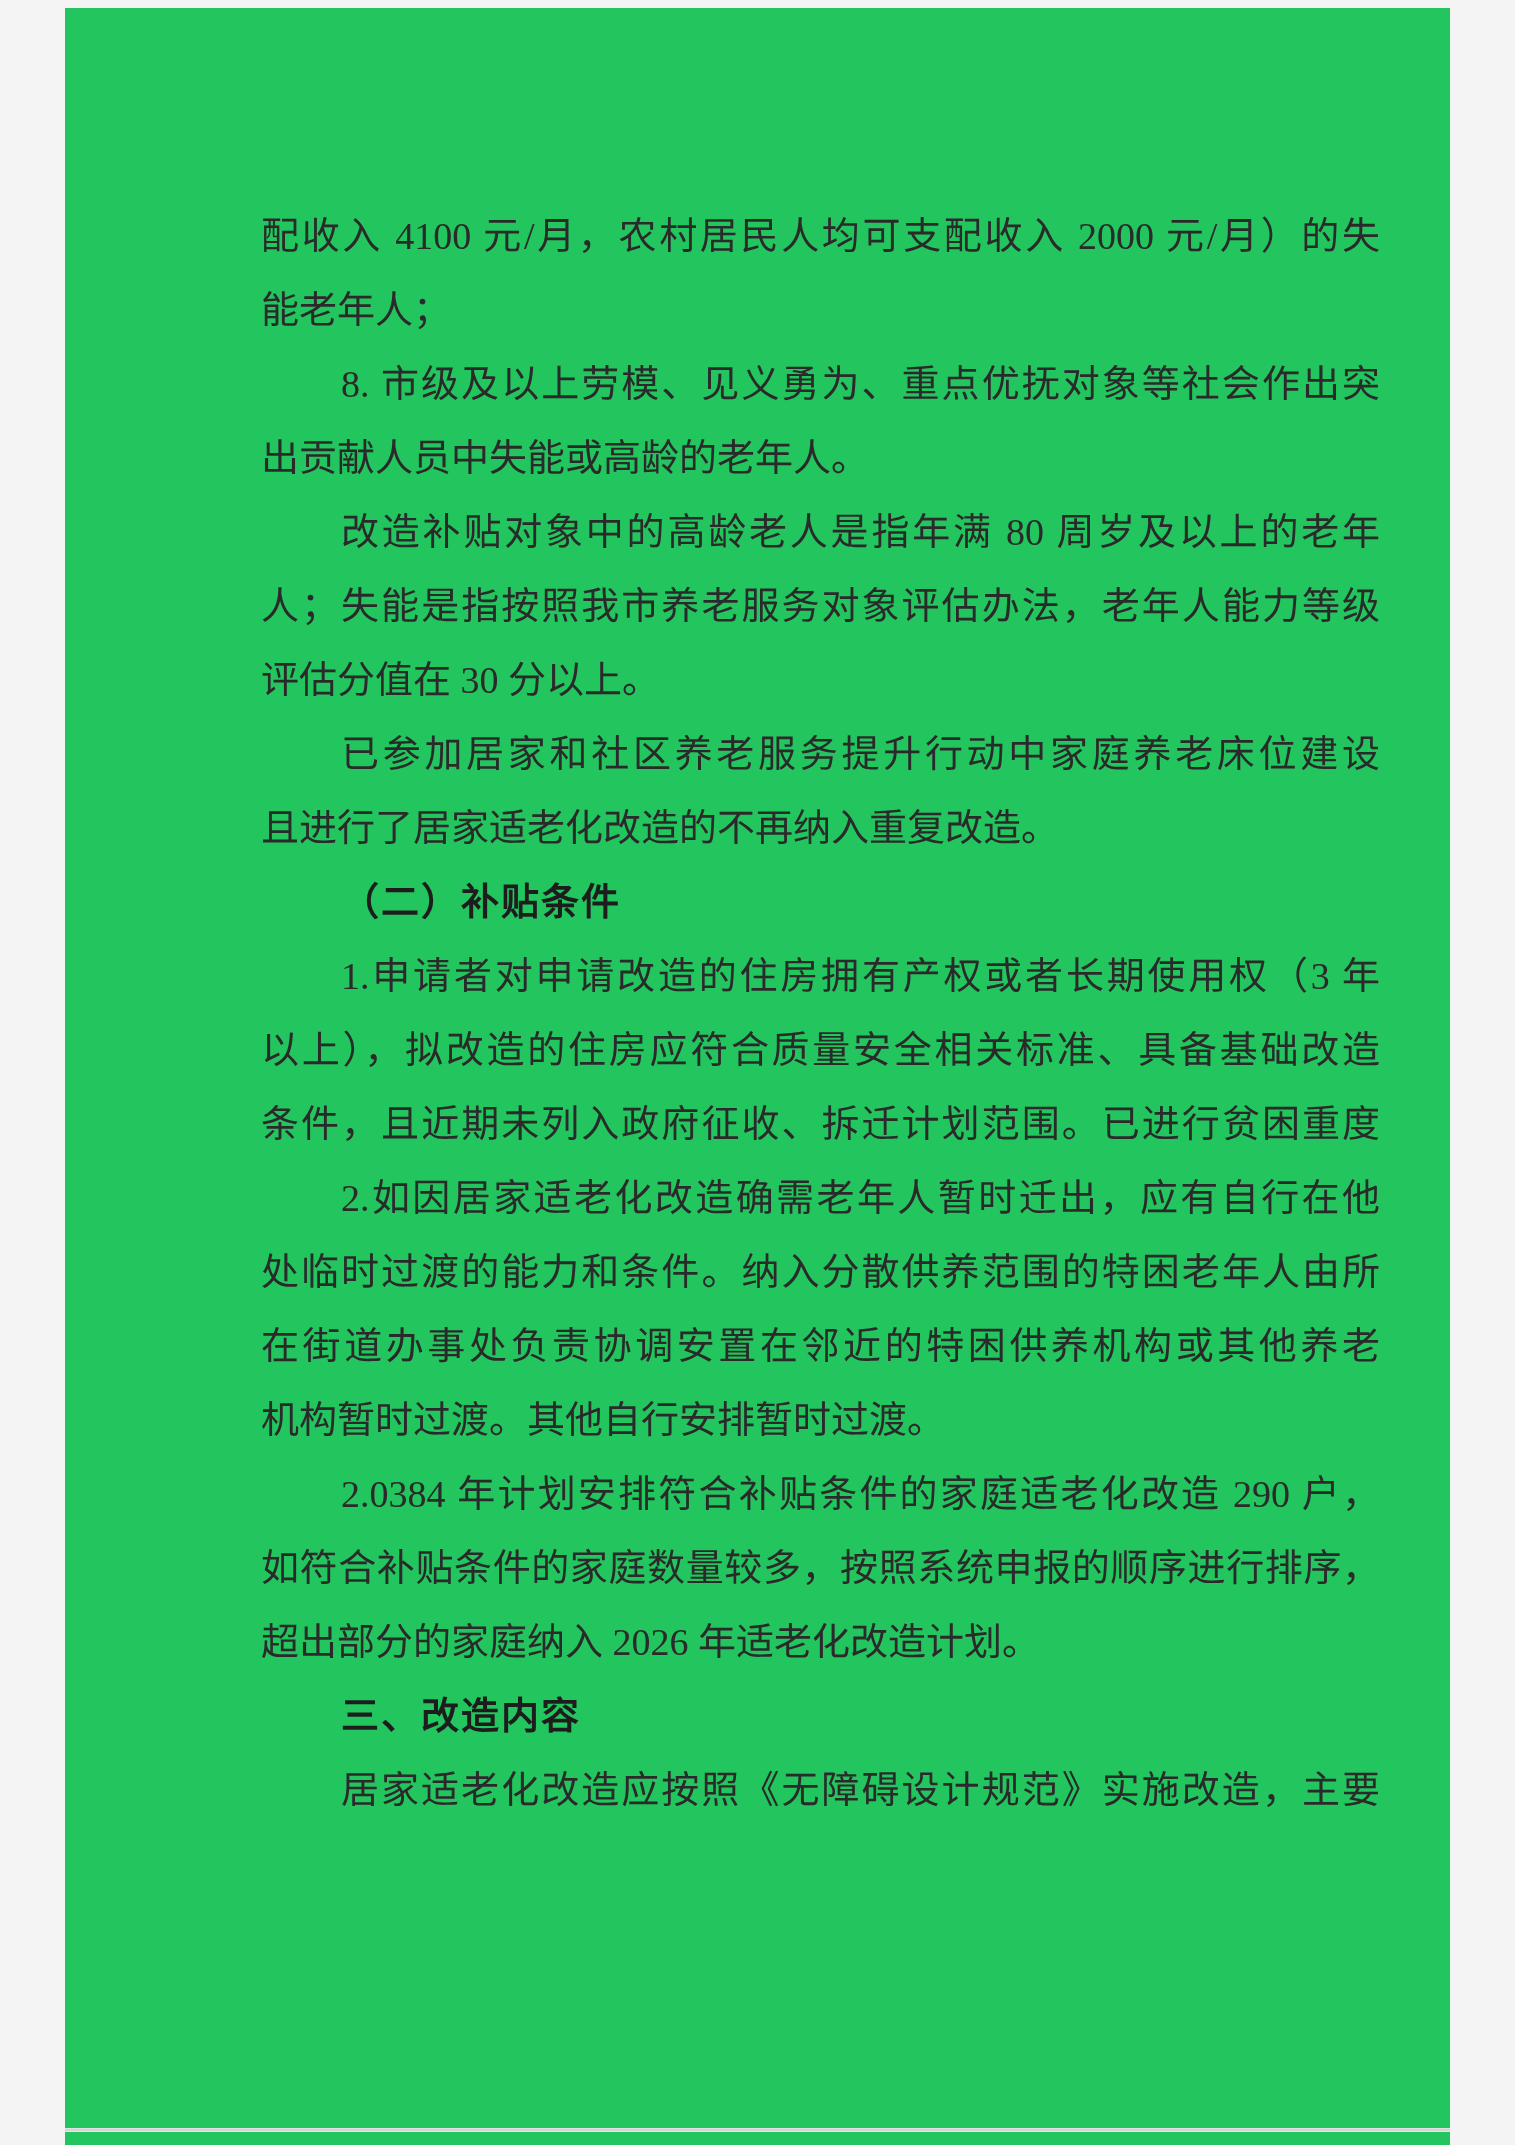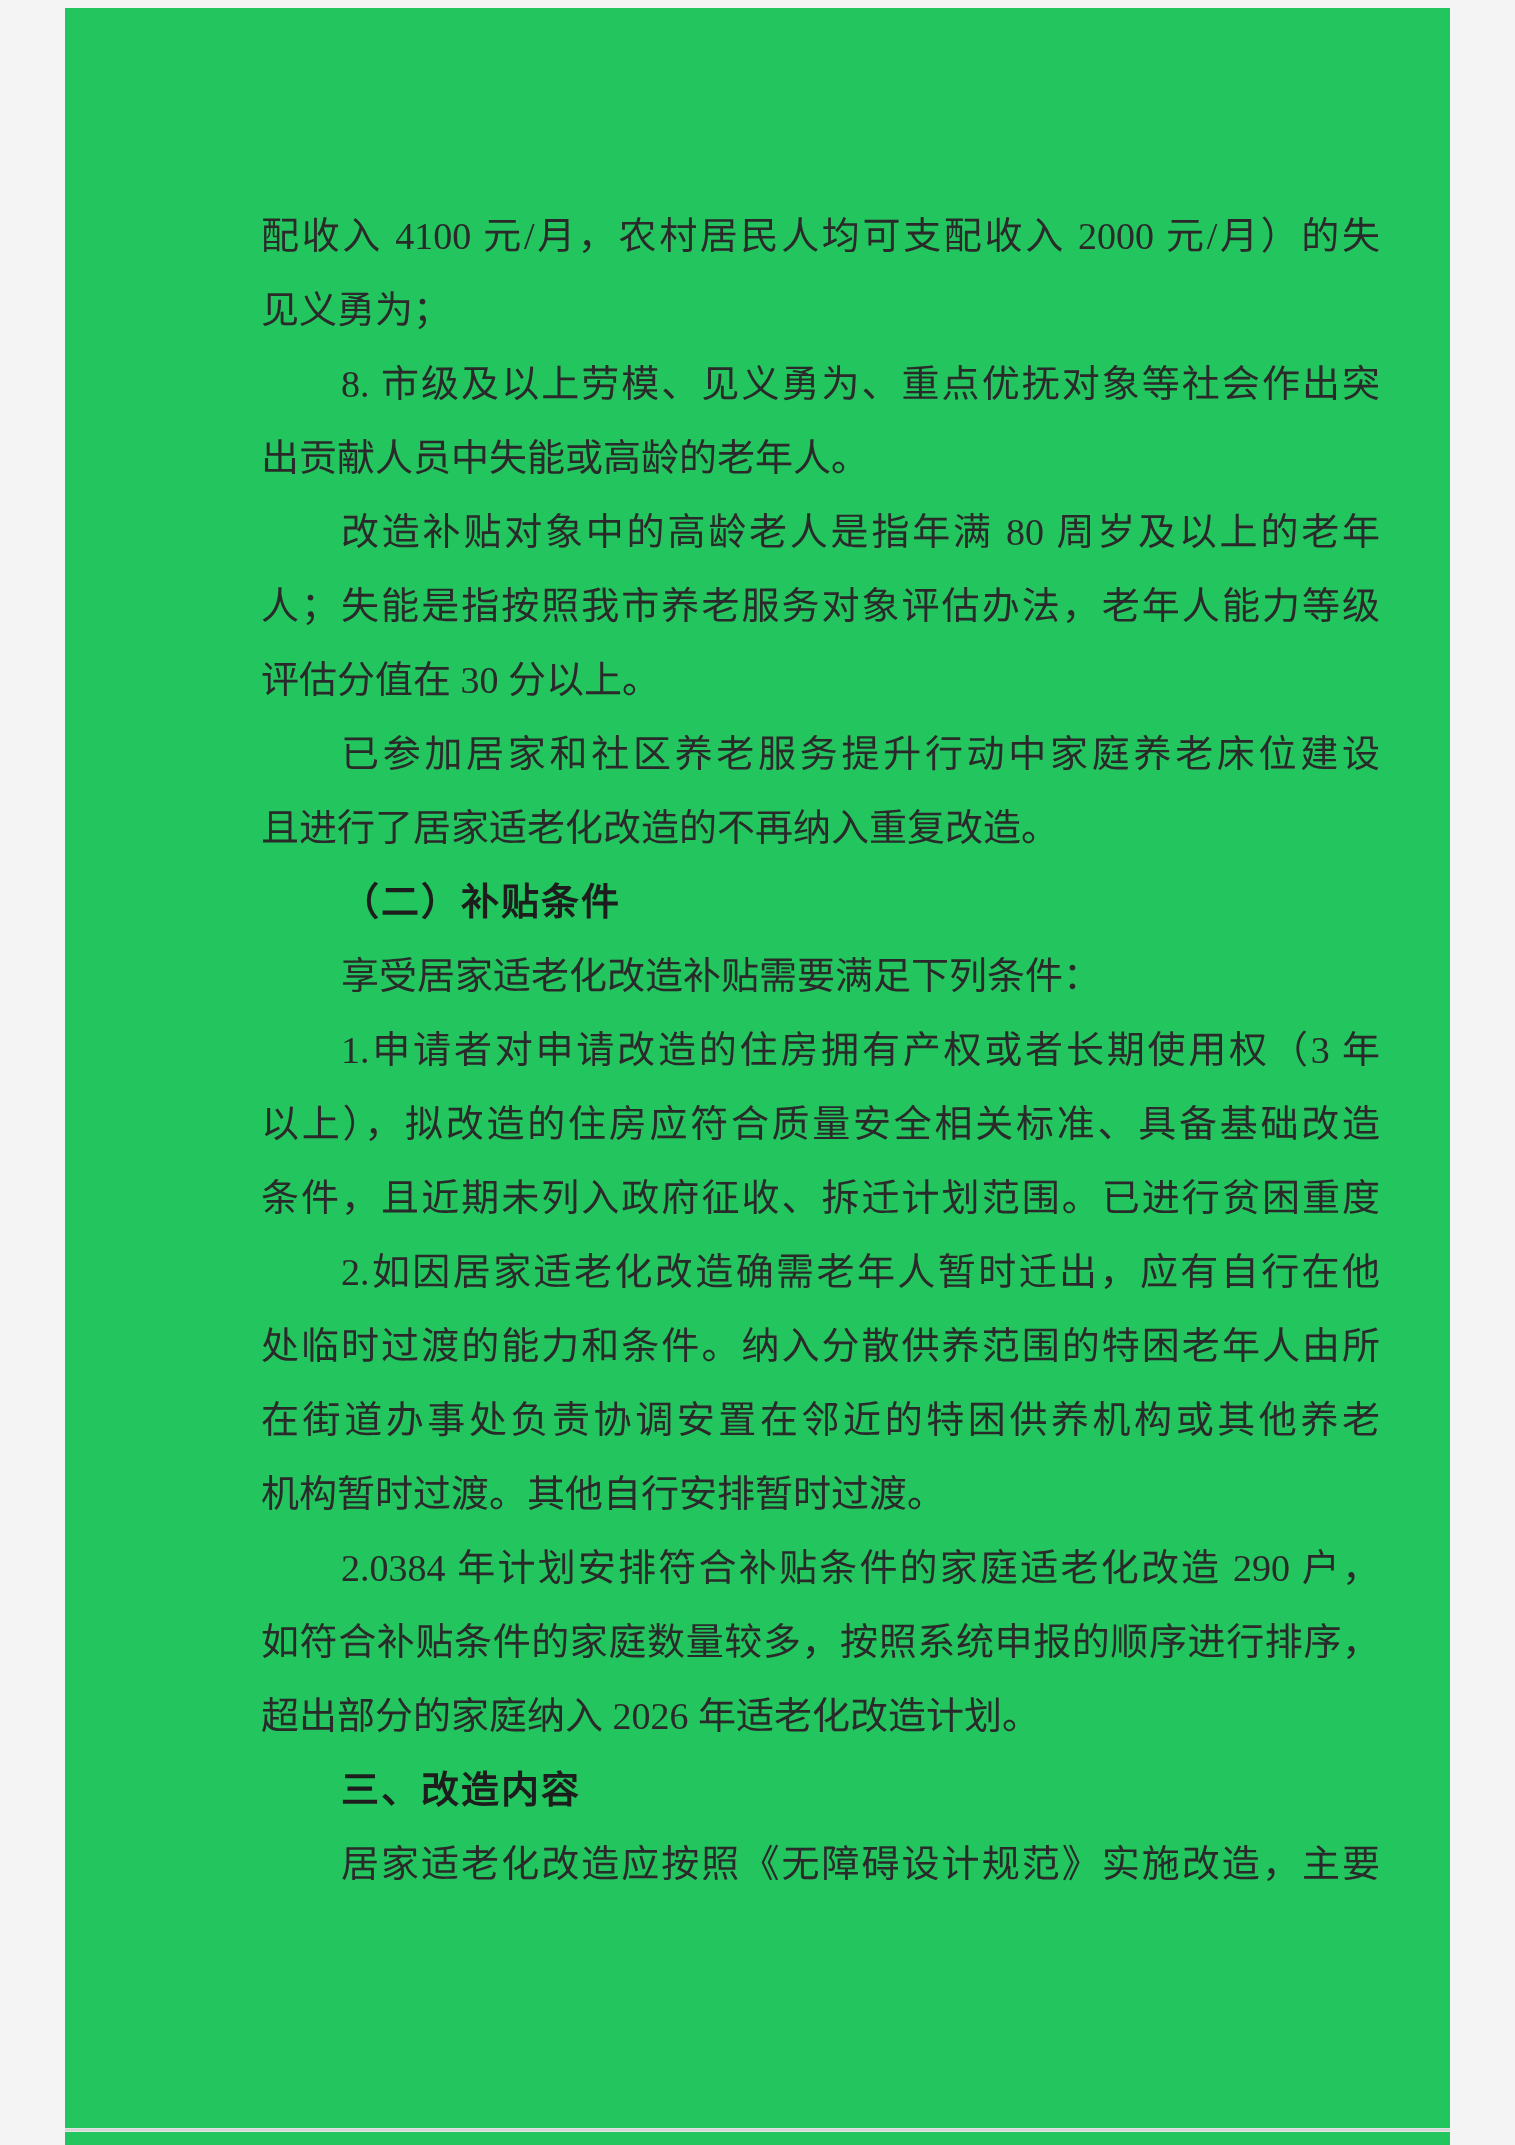--- a/index.html
+++ b/index.html
@@ -55,30 +55,29 @@
     height: 4px;
     background: linear-gradient(to bottom, #e9e9e9 0%, #cfcfcf 45%, #ededed 100%);
   }
 </style>
 </head>
 <body>
 
 <div class="page">
   <div class="doc-body">
       <div class="text-line fill">配收入 4100 元/月，农村居民人均可支配收入 2000 元/月）的失</div>
-      <div class="text-line">见义勇为；</div>
+      <div class="text-line">能老年人；</div>
       <div class="text-line fill indent">8. 市级及以上劳模、见义勇为、重点优抚对象等社会作出突</div>
       <div class="text-line">出贡献人员中失能或高龄的老年人。</div>
       <div class="text-line fill indent">改造补贴对象中的高龄老人是指年满 80 周岁及以上的老年</div>
       <div class="text-line fill">人；失能是指按照我市养老服务对象评估办法，老年人能力等级</div>
       <div class="text-line">评估分值在 30 分以上。</div>
       <div class="text-line fill indent">已参加居家和社区养老服务提升行动中家庭养老床位建设</div>
       <div class="text-line">且进行了居家适老化改造的不再纳入重复改造。</div>
       <div class="text-line indent heading">（二）补贴条件</div>
-      <div class="text-line indent">享受居家适老化改造补贴需要满足下列条件：</div>
       <div class="text-line fill indent">1.申请者对申请改造的住房拥有产权或者长期使用权（3 年</div>
       <div class="text-line fill">以上），拟改造的住房应符合质量安全相关标准、具备基础改造</div>
       <div class="text-line fill">条件，且近期未列入政府征收、拆迁计划范围。已进行贫困重度</div>
       <div class="text-line fill indent">2.如因居家适老化改造确需老年人暂时迁出，应有自行在他</div>
       <div class="text-line fill">处临时过渡的能力和条件。纳入分散供养范围的特困老年人由所</div>
       <div class="text-line fill">在街道办事处负责协调安置在邻近的特困供养机构或其他养老</div>
       <div class="text-line">机构暂时过渡。其他自行安排暂时过渡。</div>
       <div class="text-line fill indent">2.0384 年计划安排符合补贴条件的家庭适老化改造 290 户，</div>
       <div class="text-line fill">如符合补贴条件的家庭数量较多，按照系统申报的顺序进行排序，</div>
       <div class="text-line">超出部分的家庭纳入 2026 年适老化改造计划。</div>

